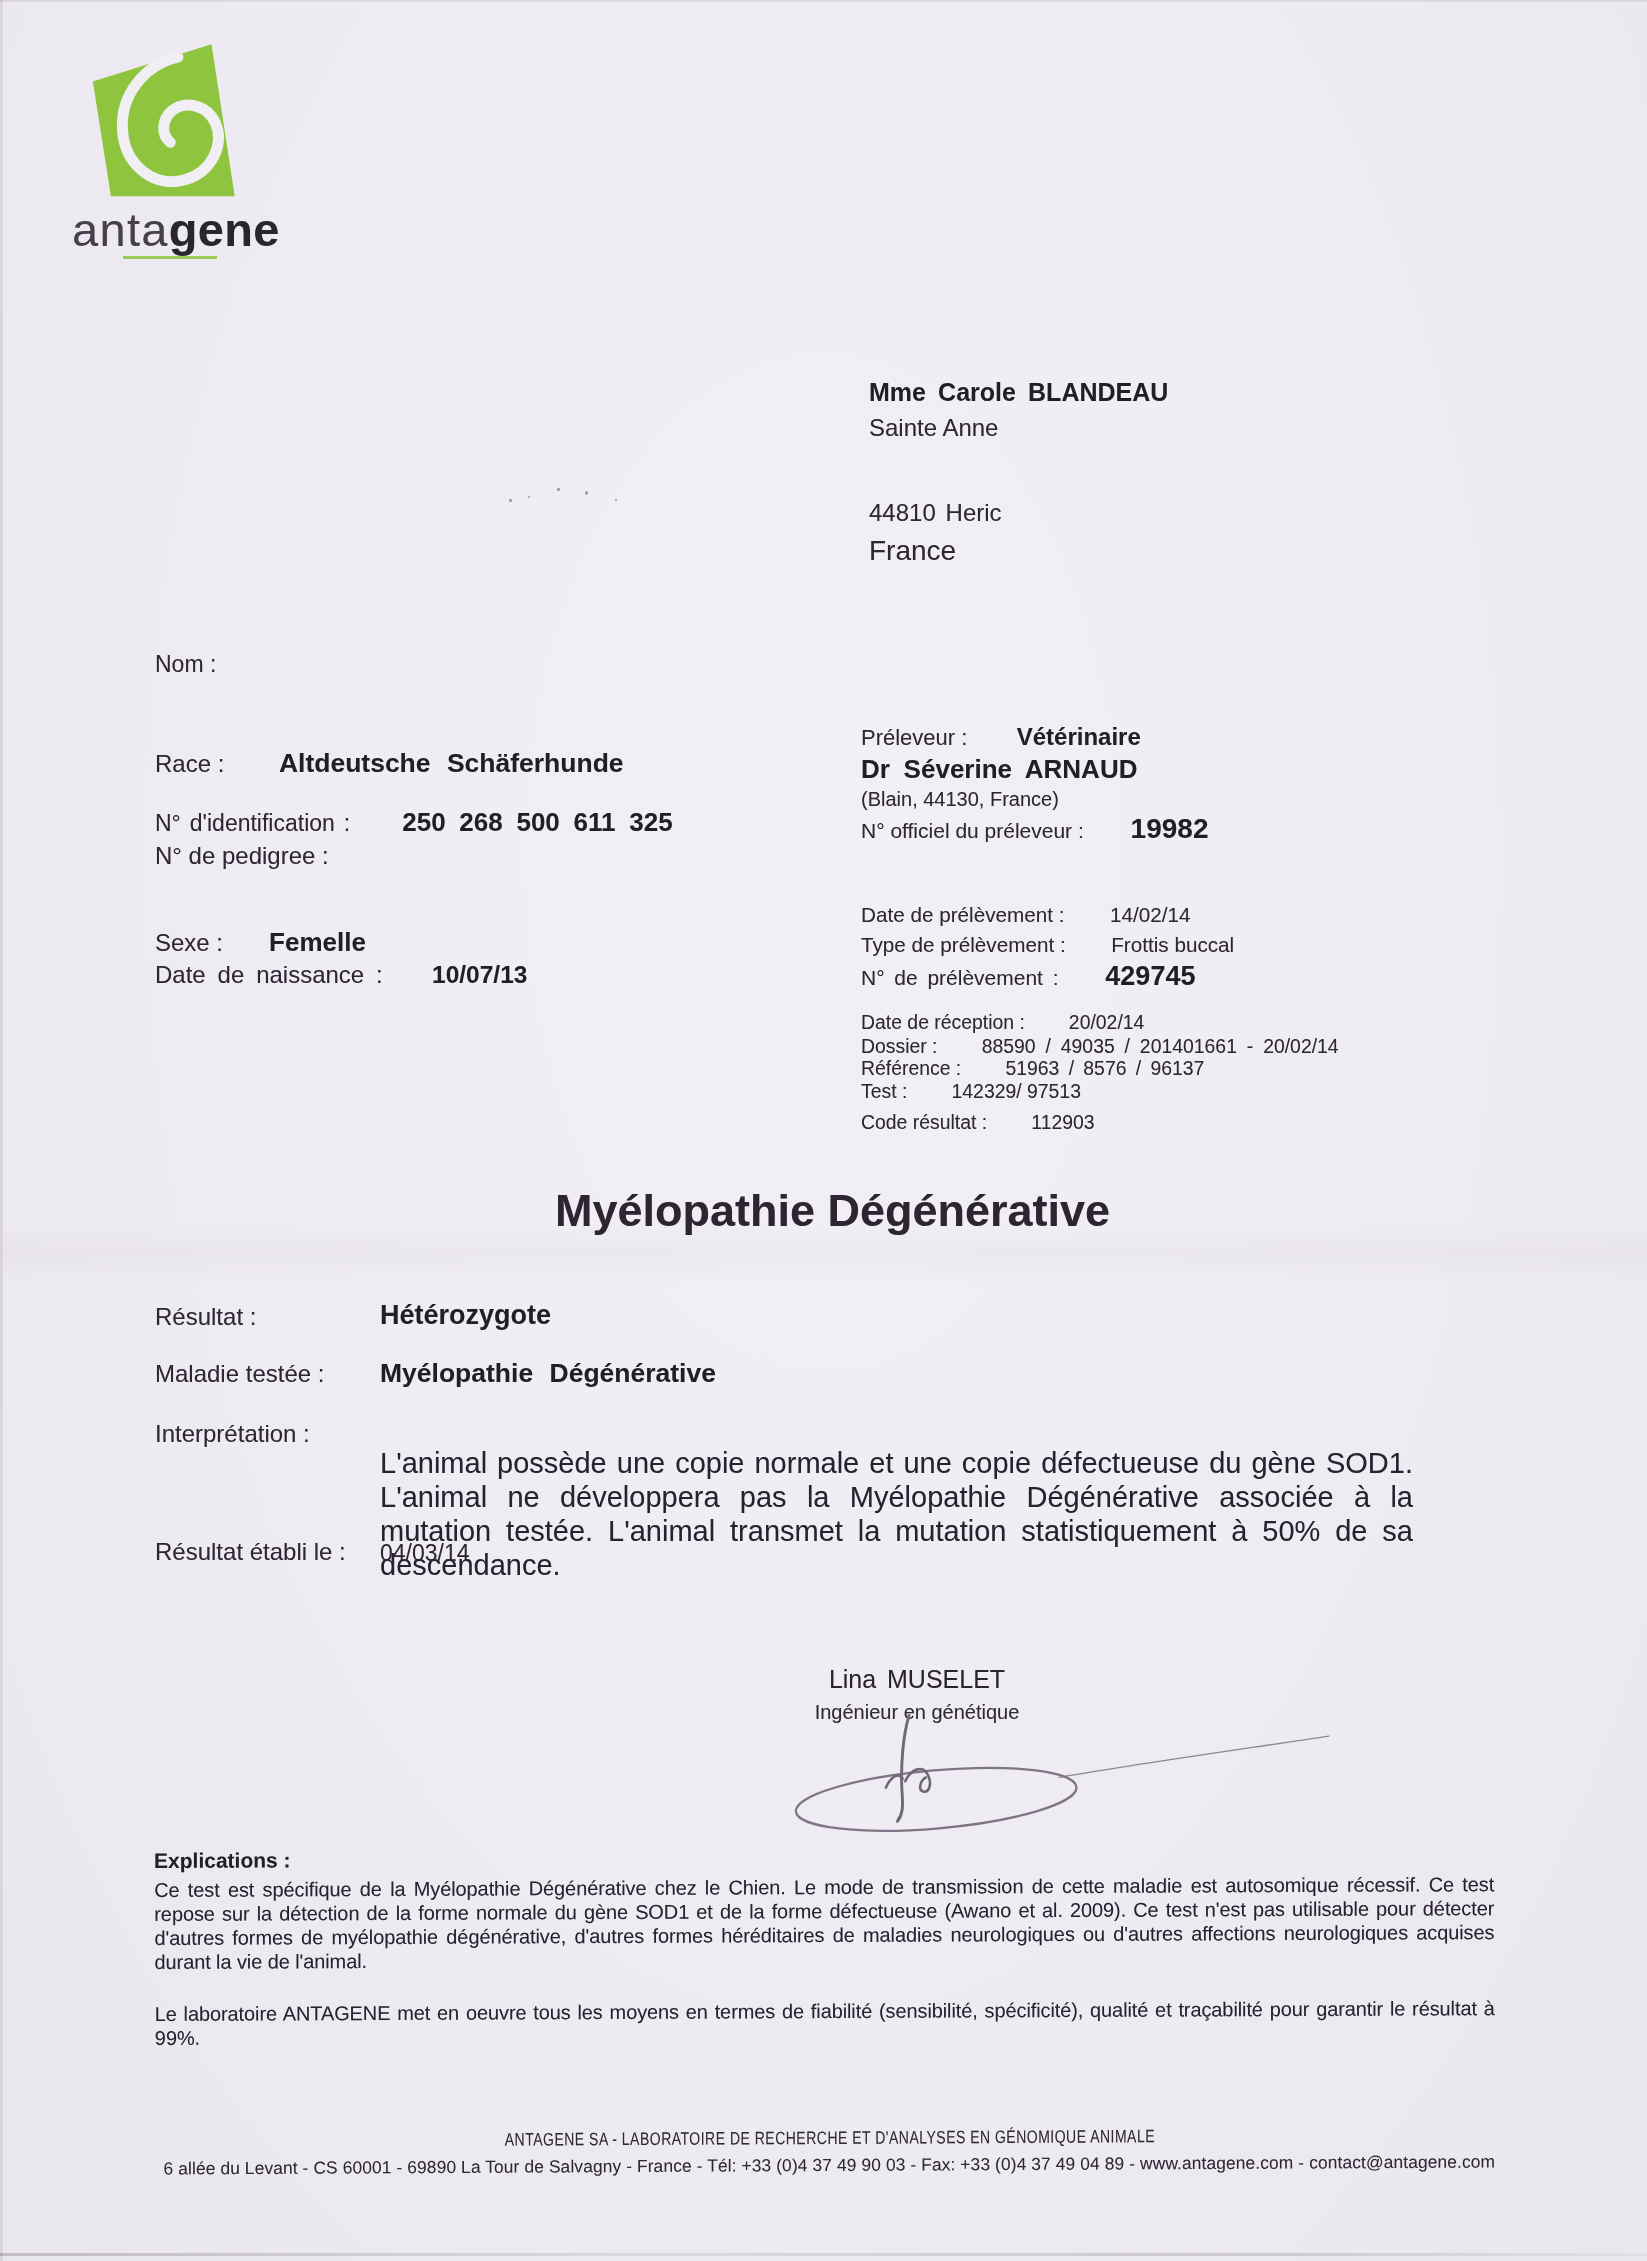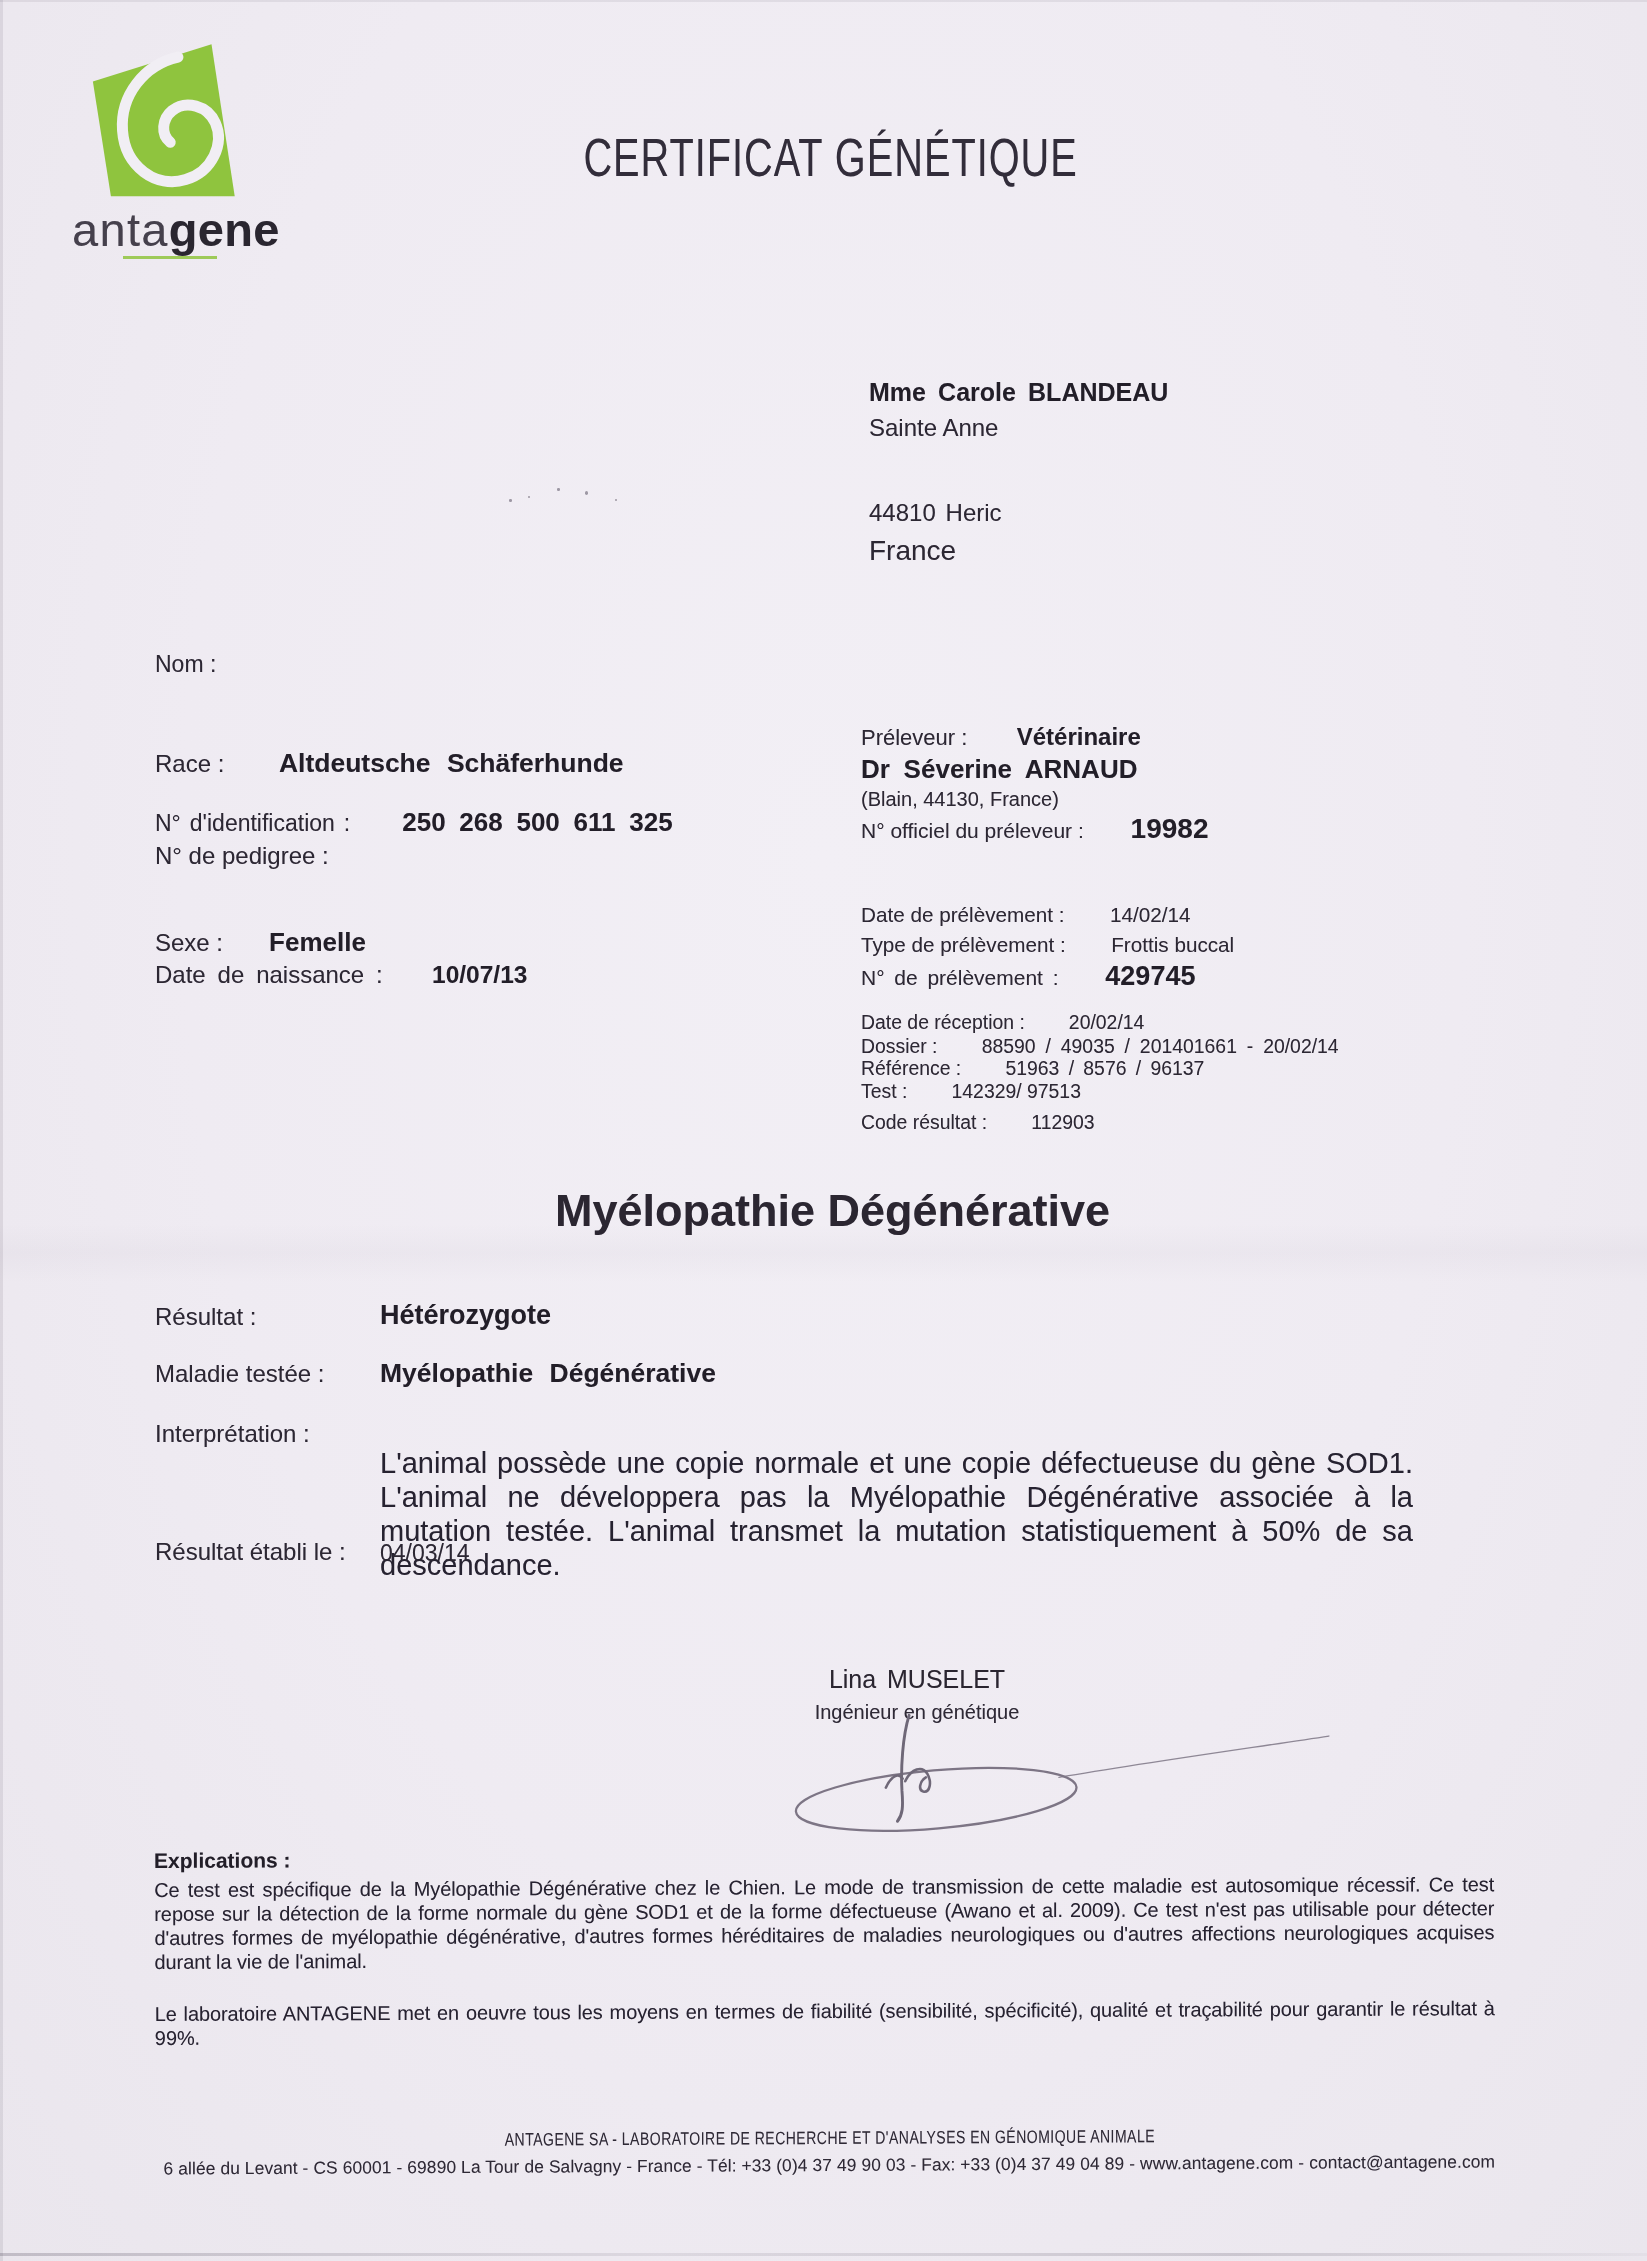--- a/index.html
+++ b/index.html
@@ -64,23 +64,20 @@
 
   <div class="abs" style="left:89px;top:39px">
     <svg width="147" height="160" viewBox="0 0 228 248">
       <polygon points="6,66 190,8 226,244 34,244" fill="#8fc43e"></polygon>
       <path d="M138 28 C 85 40 48 88 52 142 C 56 198 104 232 150 218 C 192 205 210 162 196 130 C 184 103 150 94 129 111 C 113 124 111 148 126 160" fill="none" stroke="#f1eef4" stroke-width="17" stroke-linecap="round"></path>
     </svg>
     <div class="wordmark"><span class="wm-thin">anta</span><span class="wm-bold">gene</span></div>
     <div class="wm-underline"></div>
   </div>
 
-  <div class="abs title-wrap">
-    <span class="title">CERTIFICAT GÉNÉTIQUE</span>
-  </div>
 
   <div class="abs b" style="left:869px;top:378px;font-size:25px;word-spacing:5.2px">Mme Carole BLANDEAU</div>
   <div class="abs" style="left:869px;top:414px;font-size:24px">Sainte Anne</div>
   <div class="abs" style="left:869px;top:499px;font-size:24px;word-spacing:3.2px">44810 Heric</div>
   <div class="abs" style="left:869px;top:535px;font-size:28px">France</div>
 
   <div class="row" style="left:155px;top:651px">
     <span class="lab" style="font-size:23px">Nom :</span>
   </div>
 

